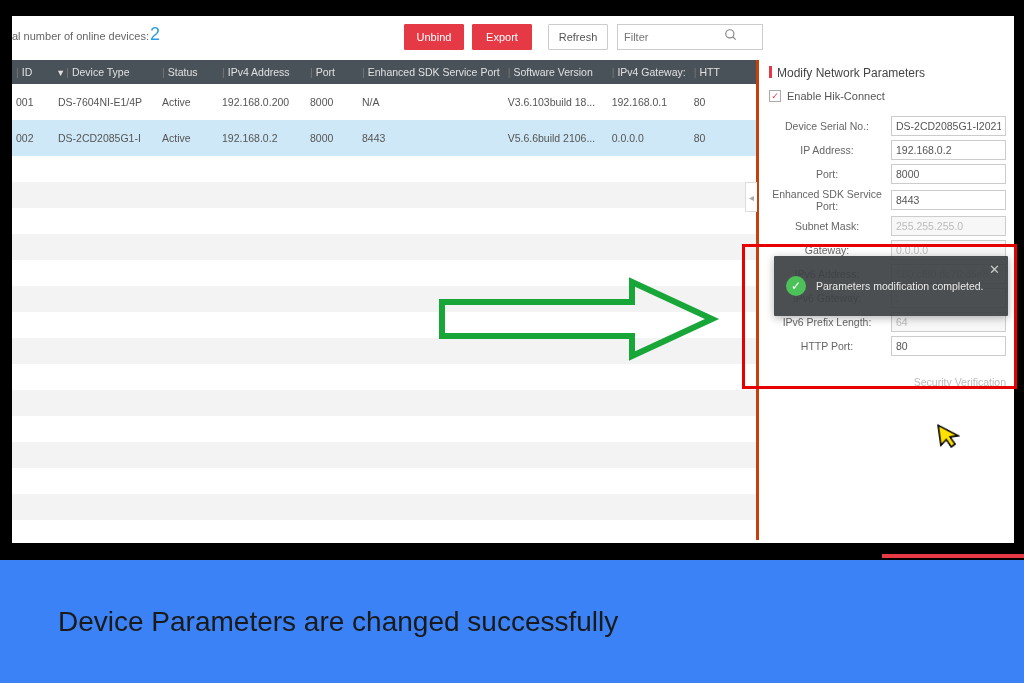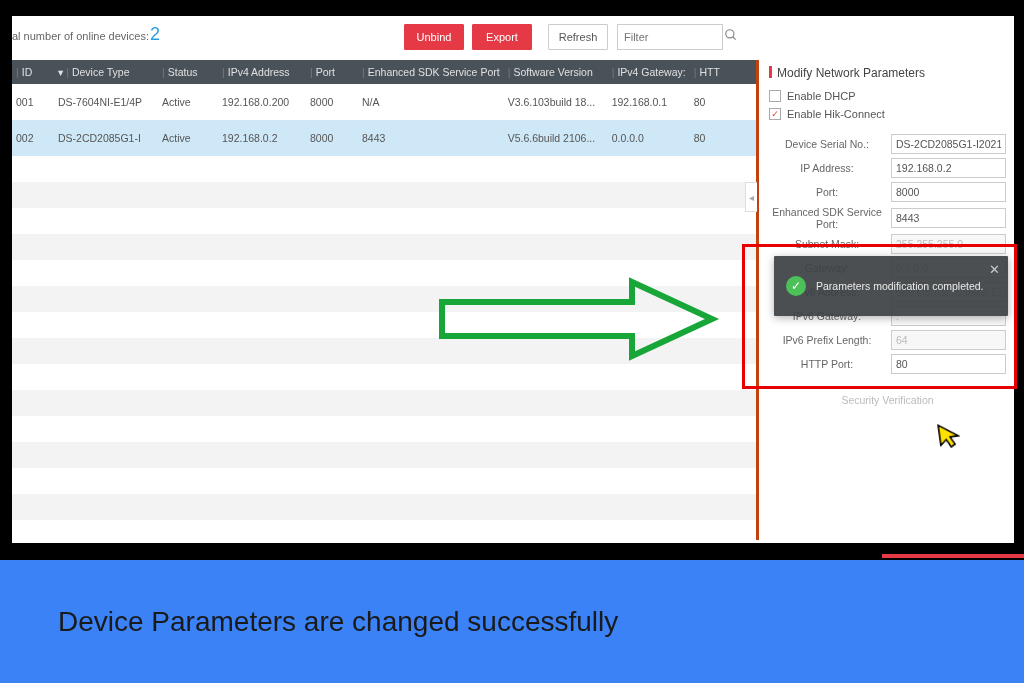--- a/index.html
+++ b/index.html
@@ -7,21 +7,21 @@
   .frame{position:absolute;left:0;top:0;width:1024px;height:560px;background:#000;padding:12px 0 0 0}
   .app{position:absolute;left:12px;top:16px;width:1002px;height:527px;background:#fff;filter:blur(0.3px)}
   .toolbar{position:relative;height:44px;padding:8px 0 0 0}
   .online-lbl{position:absolute;left:0;top:14px;font-size:11px;color:#666}
   .online-cnt{position:absolute;left:138px;top:8px;font-size:18px;color:#2aa0e0;font-weight:500}
   .btn{position:absolute;top:8px;height:26px;font-size:11px;border:1px solid #ccc;background:#fff;color:#555;cursor:pointer;border-radius:1px}
   .btn-red{background:#e63946;border-color:#e63946;color:#fff}
   .btn-unbind{left:392px;width:60px}
   .btn-export{left:460px;width:60px}
   .btn-refresh{left:536px;width:60px}
-  .filter-box{position:absolute;left:605px;top:8px;width:106px;height:26px;border:1px solid #ccc;font-size:11px;padding:0 22px 0 6px;color:#aaa}
+  .filter-box{position:absolute;left:605px;top:8px;width:146px;height:26px;border:1px solid #ccc;font-size:11px;padding:0 22px 0 6px;color:#aaa}
   .search-icon{position:absolute;left:712px;top:12px;color:#888;font-size:13px;pointer-events:none}
   .main{display:flex;height:480px}
   .left{width:744px;position:relative;overflow:hidden}
   .right{width:258px;border-left:3px solid #c2410c;padding:4px 8px 8px 10px;position:relative;font-size:11px;color:#555}
   table{width:100%;border-collapse:collapse;font-size:11px}
   thead{background:#4a5259;color:#e0e0e0}
   th{text-align:left;padding:6px 4px;font-weight:normal;border-right:0;position:relative;font-size:10.5px;white-space:nowrap}
   th span.div{color:#777;margin-right:3px}
   tbody tr{height:26px}
   tbody tr:nth-child(odd){background:#fff}
@@ -32,21 +32,21 @@
   .stripes div:nth-child(odd){background:#fff}
   .stripes div:nth-child(even){background:#f3f3f3}
   .panel-title{font-size:12px;color:#444;padding:2px 0 10px 0;border-bottom:0}
   .panel-title::before{content:"";display:inline-block;width:3px;height:12px;background:#e63946;margin-right:5px;vertical-align:-1px}
   .chk-row{display:flex;align-items:center;margin-bottom:6px;font-size:11px}
   .chk{width:12px;height:12px;border:1px solid #aaa;margin-right:6px;display:inline-flex;align-items:center;justify-content:center;font-size:9px;color:#e63946}
   .form-row{display:flex;align-items:center;margin-bottom:4px}
   .form-lbl{width:122px;text-align:center;padding-right:6px;font-size:10.5px;color:#666}
   .form-inp{flex:1;min-width:0;height:20px;border:1px solid #ccc;font-size:10.5px;padding:0 4px;color:#555;background:#fff}
   .form-inp.dim{color:#bbb;background:#f7f7f7}
-  .sec-ver{text-align:center;color:#bbb;font-size:10.5px;margin:20px 0 28px}
+  .sec-ver{text-align:right;color:#bbb;font-size:10.5px;margin:20px 0 28px}
   .collapse-handle{position:absolute;left:733px;top:166px;width:12px;height:30px;background:#fff;border:1px solid #ddd;border-right:0;display:flex;align-items:center;justify-content:center;color:#aaa;font-size:10px}
   .toast{position:absolute;left:774px;top:256px;width:234px;height:60px;background:rgba(60,64,66,0.92);color:#eaeaea;font-size:10.5px;display:flex;align-items:center;padding:0 18px 0 12px;border-radius:1px;box-shadow:0 2px 8px rgba(0,0,0,.3)}
   .toast-check{width:20px;height:20px;border-radius:50%;background:#4cc15a;color:#fff;display:flex;align-items:center;justify-content:center;font-size:12px;margin-right:10px}
   .toast-close{position:absolute;right:8px;top:6px;color:#ccc;font-size:13px;cursor:pointer}
   .red-box{position:absolute;border:3px solid #e60000;pointer-events:none}
   .cursor{position:absolute;left:938px;top:422px;font-size:20px;color:#111;transform:rotate(-8deg);filter:drop-shadow(0 0 0.6px #000)}
   .caption{position:absolute;left:0;top:560px;width:1024px;height:123px;background:#3b82f6;display:flex;align-items:center;padding-left:58px;font-size:28px;color:#1a1a1a}
   .red-bottom{position:absolute;left:870px;top:538px;width:150px;height:4px;background:#e63946}
 </style>
 </head>
@@ -124,24 +124,20 @@
             <div></div>
             <div></div>
             <div></div>
             <div></div>
             <div></div>
         </div>
       </div>
 
       <div class="right">
         <div class="panel-title">Modify Network Parameters</div>
-        <div class="chk-row">
-            <span class="chk"></span>
-            <span>Enable DHCP</span>
-          </div>
         <div class="chk-row" style="margin-bottom:14px">
             <span class="chk">✓</span>
             <span>Enable Hik-Connect</span>
           </div>
 
         <div class="form-row">
             <div class="form-lbl">Device Serial No.:</div>
             <input class="form-inp" value="DS-2CD2085G1-I20211111AAW" style="">
           </div>
         <div class="form-row">

